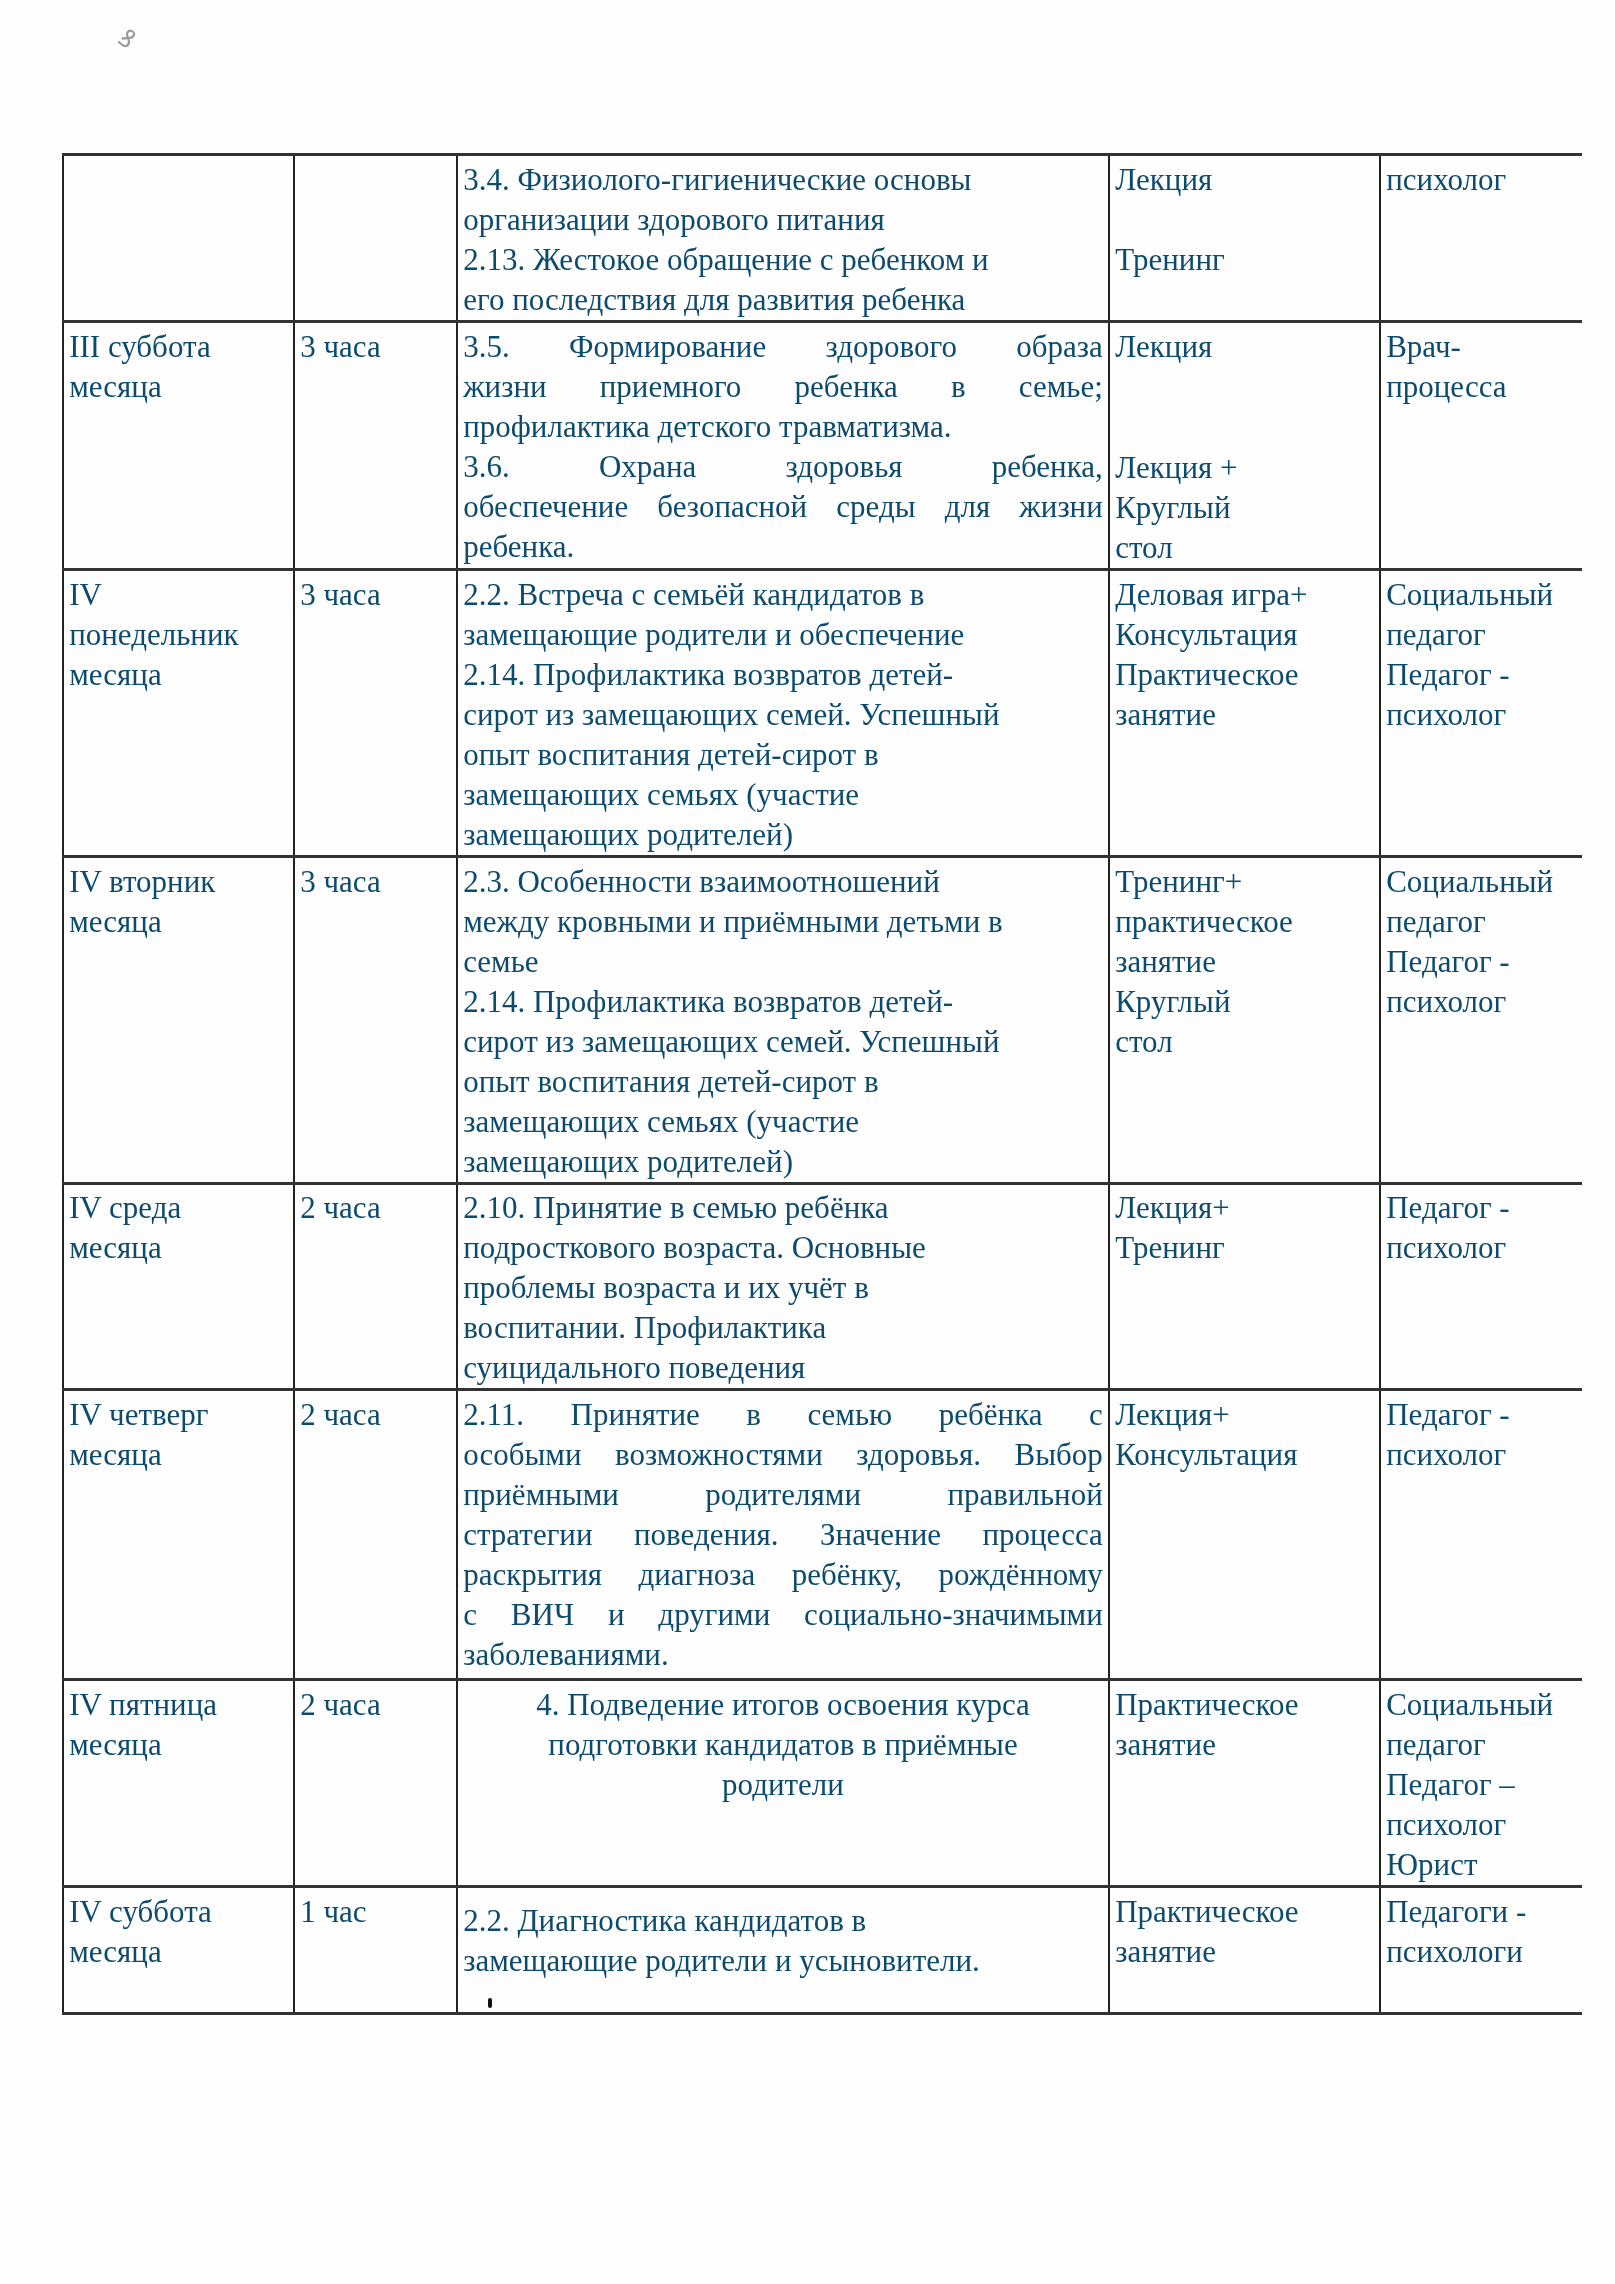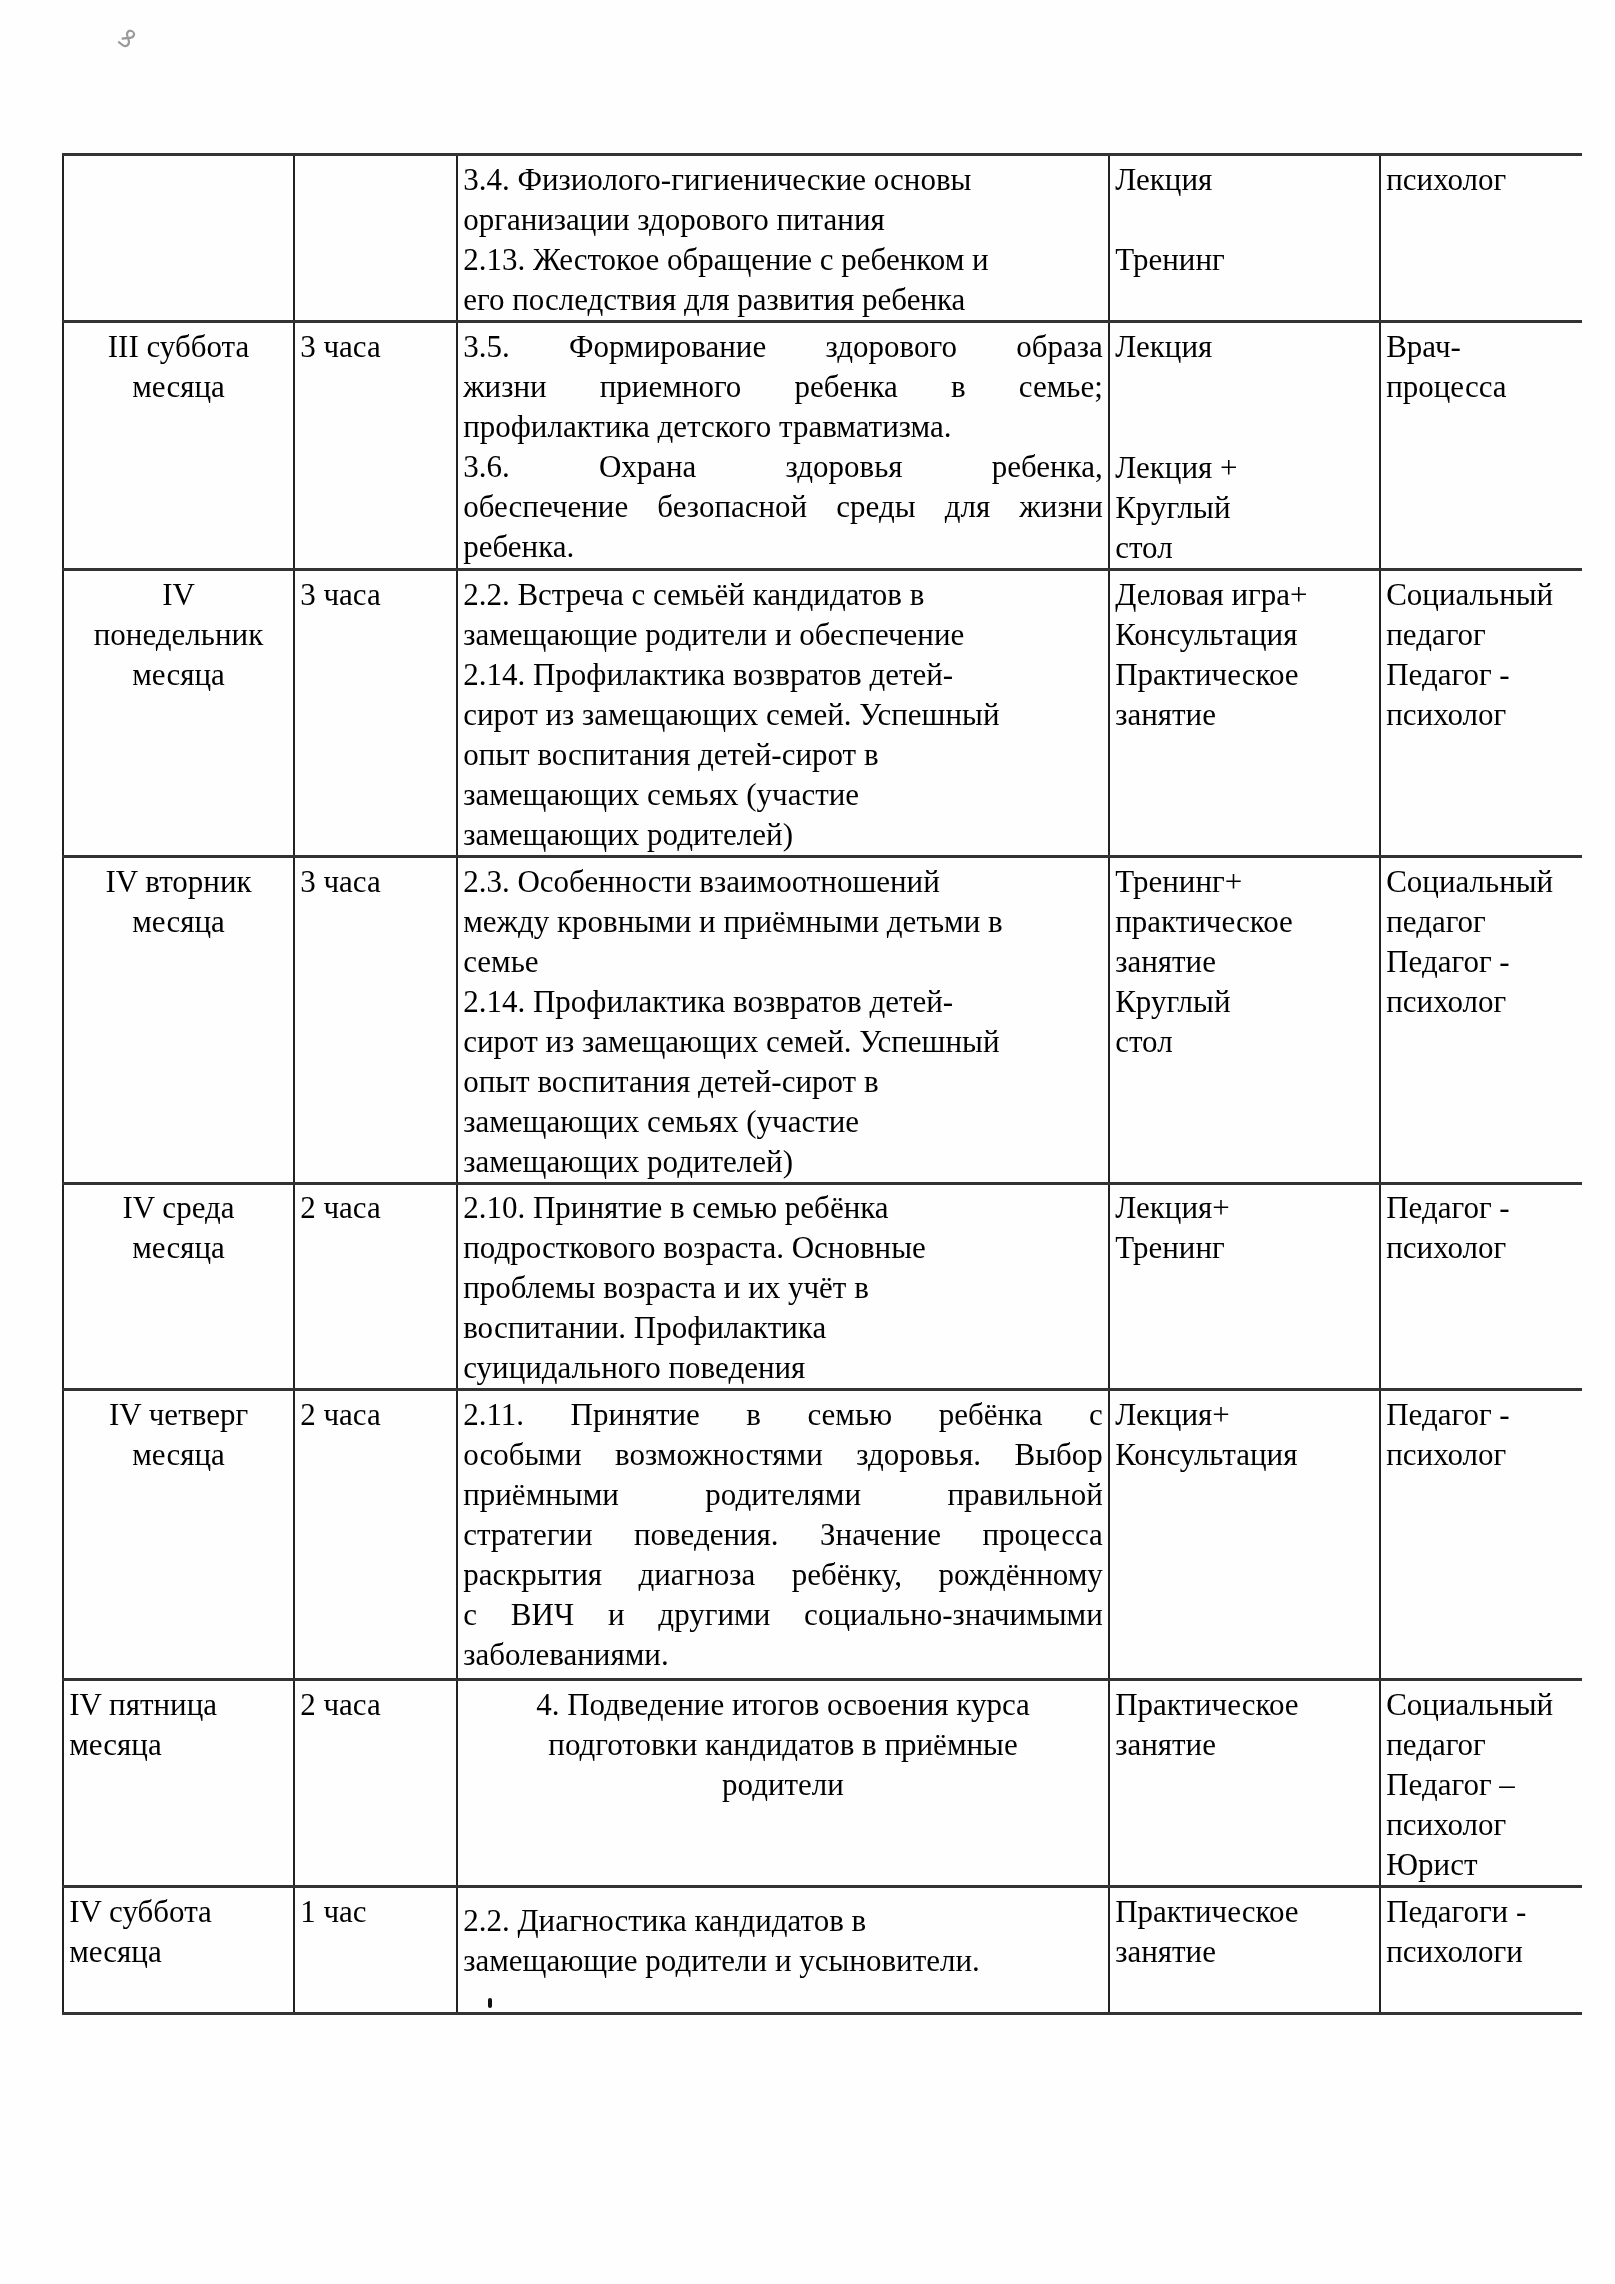--- a/index.html
+++ b/index.html
@@ -4,33 +4,33 @@
 <style>
   html, body { margin: 0; padding: 0; background: #ffffff; }
   body { width: 1616px; height: 2284px; position: relative; overflow: hidden;
          font-family: "DejaVu Serif", "Liberation Serif", serif; color: #2a2a2a; }
   .page { position: absolute; left: 0; top: 0; width: 1616px; height: 2284px; background: #fefefe; }
   .scan-mark { position: absolute; color: #9a9a9a; font-size: 26px; font-family: "DejaVu Sans", sans-serif; }
   table.schedule {
     position: absolute; left: 62px; top: 153px; width: 1519px;
     border-collapse: collapse; table-layout: fixed;
     font-family: "Liberation Serif", "DejaVu Serif", serif;
-    font-size: 31px; line-height: 40px; color: #000000;
+    font-size: 31px; line-height: 40px; color: #0c4a6e;
   }
   table.schedule td {
     border-left: 2.6px solid #222; border-top: 3.3px solid #333; border-bottom: 3.3px solid #333;
     vertical-align: top; padding: 3.9px 5.2px 0 5.2px; word-wrap: break-word;
   }
   table.schedule tr td:last-child { border-right: none; }
   col.c-day { width: 231px; }
   col.c-hours { width: 163px; }
   col.c-topic { width: 652px; }
   col.c-form { width: 271px; }
   col.c-resp { width: 202px; }
-  td.day { text-align: center; }
+  td.day { }
   td.day.left { text-align: left; }
   td.hours { text-align: left; }
   td.topic .line { display: block; }
   td.topic.justify .line { text-align: justify; text-align-last: justify; }
   td.topic.justify .line.last { text-align-last: left; }
   td.topic.center { text-align: center; }
   .block { display: block; }
   .gap { display: block; height: 40px; }
   .gap2 { display: block; height: 81px; }
   .r1 { height: 163px; }

